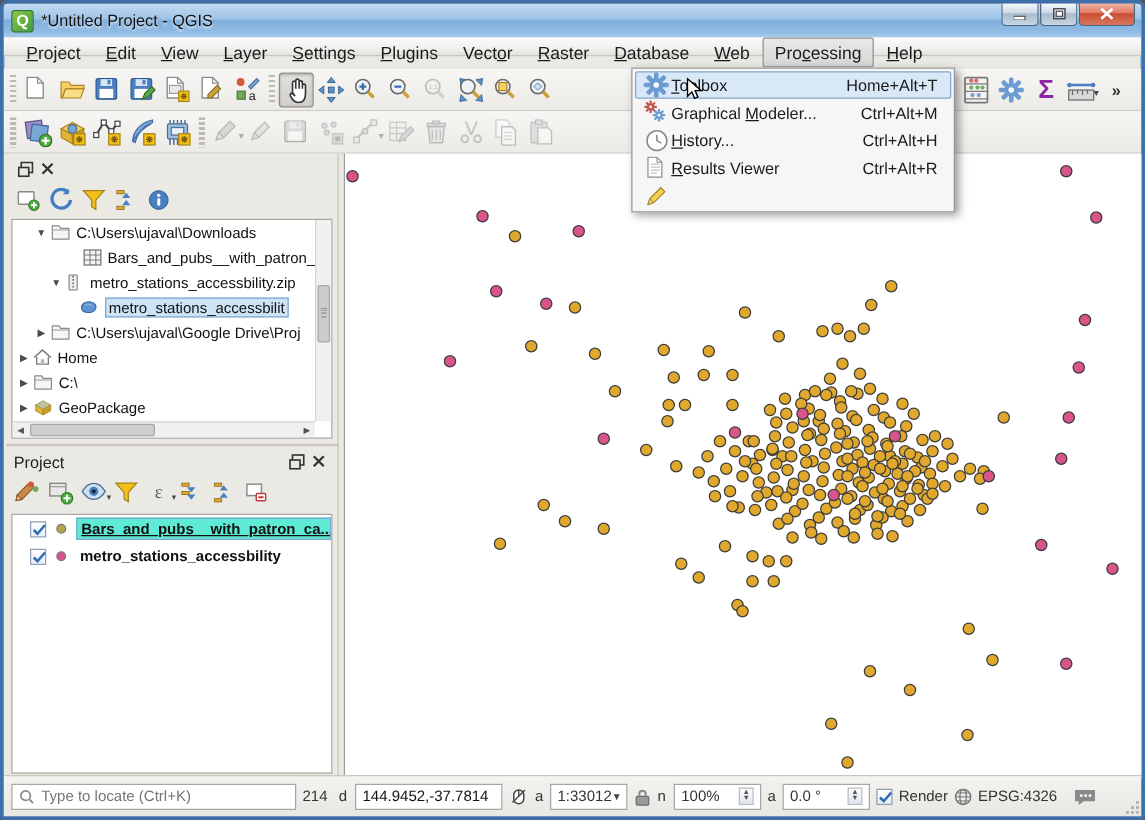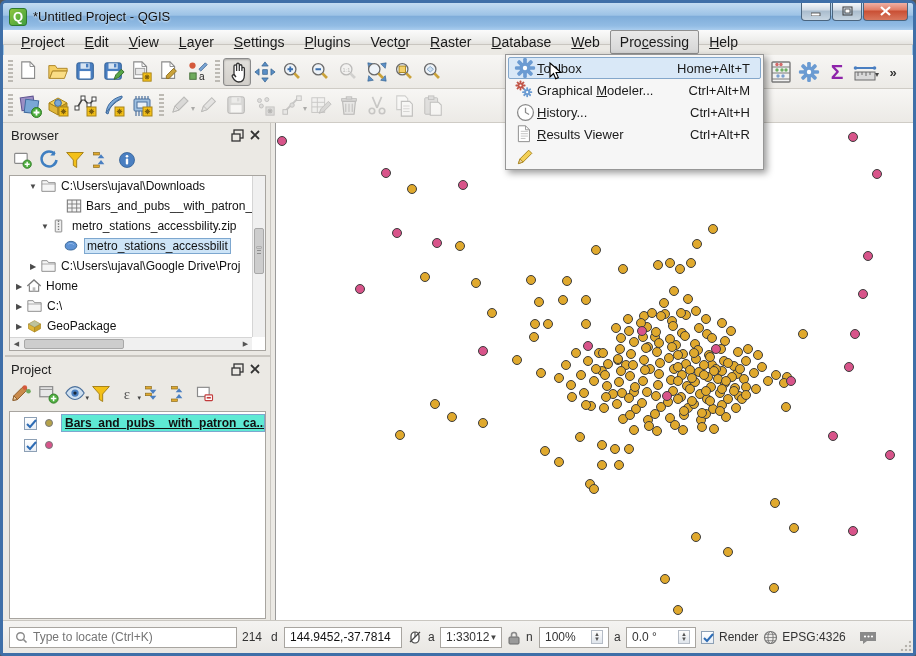--- a/index.html
+++ b/index.html
@@ -510,21 +510,20 @@
             </svg>
           </span>
         </div>
       </div>
   </div>
 
   <div id="main">
 
     <div id="browser-panel" class="panel">
       <div class="panel-header">
-        <span class="ph-title">Browser</span>
         <span class="ph-btn">
             <svg width="13" height="13">
               <rect x="3" y="1" width="9" height="8" fill="none" stroke="#333" stroke-width="1.3"></rect>
               <rect x="1" y="5" width="8" height="7" fill="#ebe9e4" stroke="#333" stroke-width="1.3"></rect>
             </svg>
           </span>
         <span class="ph-btn">
             <svg width="12" height="12">
               <path d="M2 2l8 8M10 2l-8 8" stroke="#333" stroke-width="1.8"></path>
             </svg>
@@ -770,20 +769,21 @@
               <span class="dot" style="position: static; transform: none; background: rgb(181, 162, 74);"></span>
               <span class="llabel">Bars_and_pubs__with_patron_ca...</span>
             </div>
             <div class="lrow">
               <span class="cb">
                 <svg width="13" height="12">
                   <path d="M2 6l3 3 6-7" fill="none" stroke="#2d6cb5" stroke-width="2"></path>
                 </svg>
               </span>
               <span class="dot" style="position: static; transform: none; background: rgb(216, 84, 138);"></span>
+              <span class="llabel">metro_stations_accessbility</span>
             </div>
           </div>
       </div>
     </div>
 
     <div id="map" style="background: rgb(255, 255, 255);">
         <div class="dot" style="left: 136px; top: 66px; background: rgb(224, 169, 45); border-color: rgb(60, 60, 60);"></div>
         <div class="dot" style="left: 184px; top: 123px; background: rgb(224, 169, 45); border-color: rgb(60, 60, 60);"></div>
         <div class="dot" style="left: 320px; top: 127px; background: rgb(224, 169, 45); border-color: rgb(60, 60, 60);"></div>
         <div class="dot" style="left: 347px; top: 146px; background: rgb(224, 169, 45); border-color: rgb(60, 60, 60);"></div>

